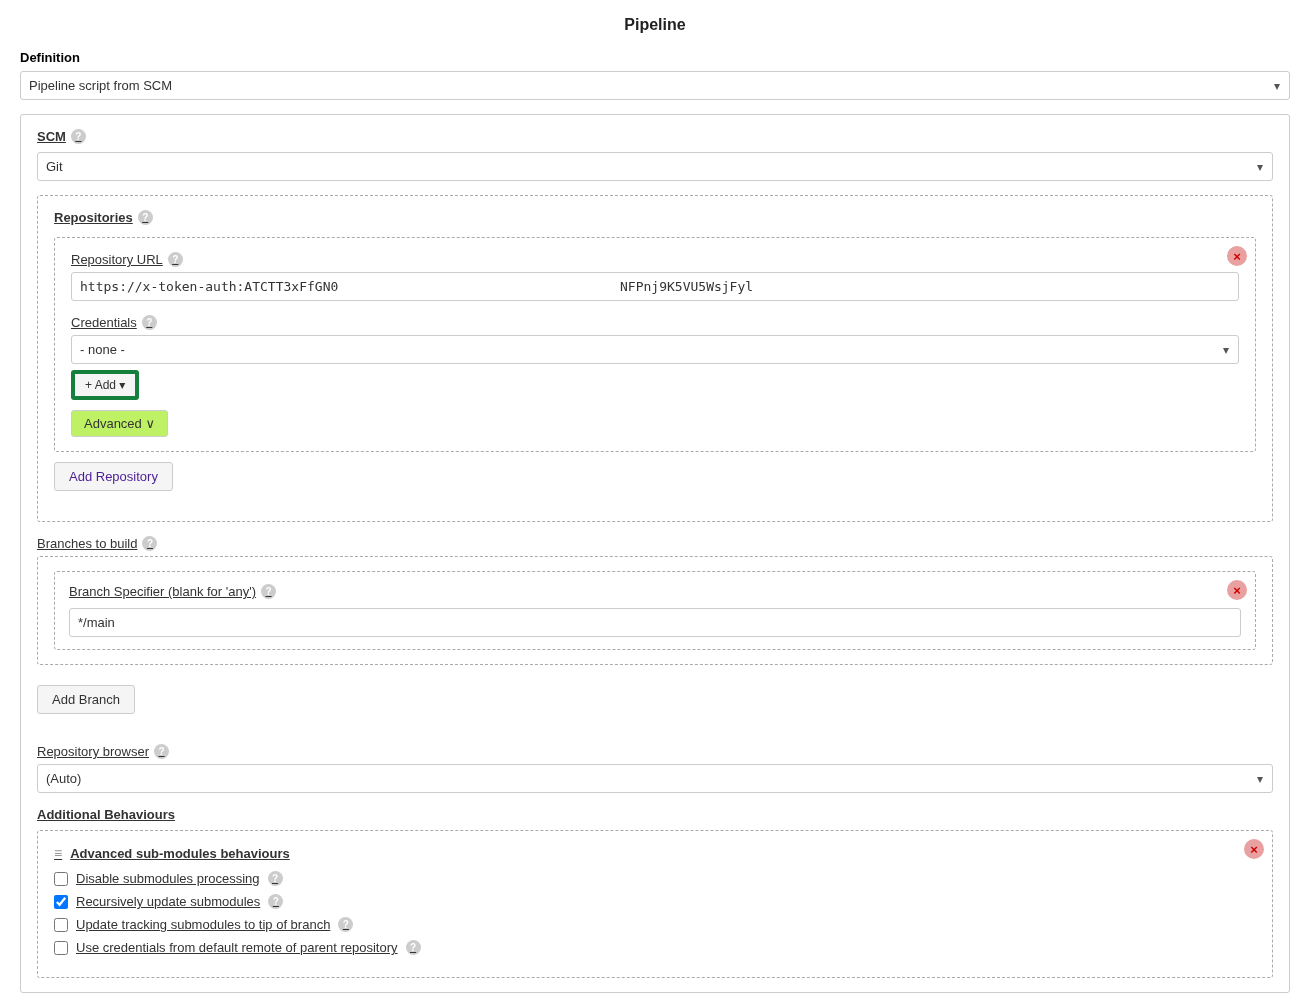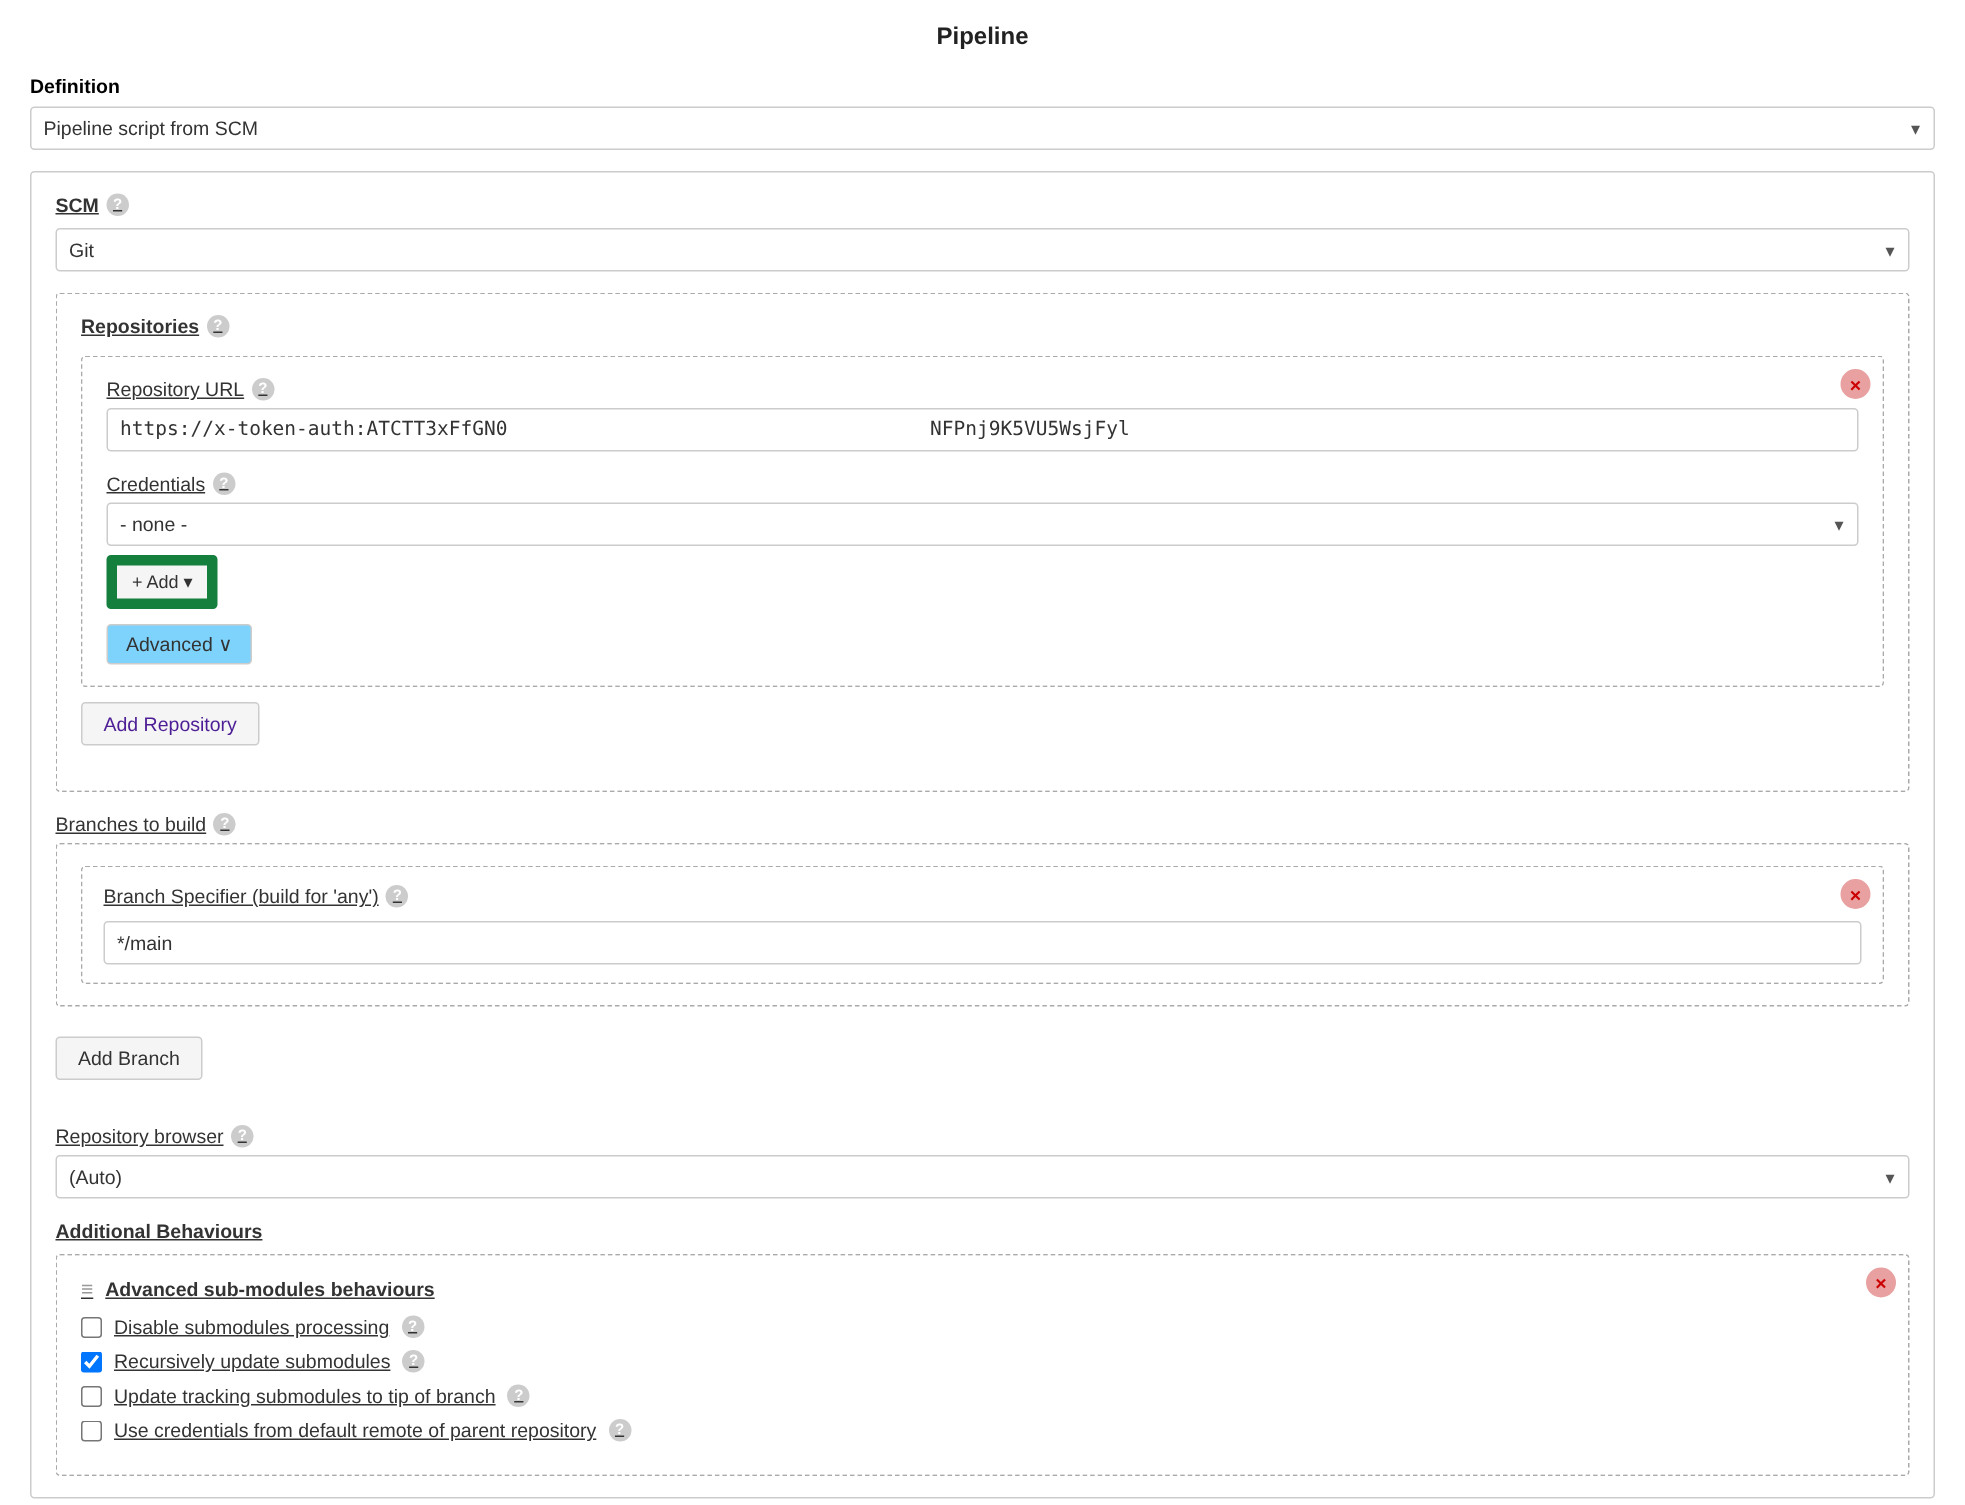--- a/index.html
+++ b/index.html
@@ -136,36 +136,36 @@
       font-family: monospace;
     }
     .credentials-row {
       margin-top: 12px;
     }
     .add-btn {
       display: inline-flex;
       align-items: center;
       gap: 4px;
       padding: 4px 10px;
-      border: 7px solid #15803d;
+      border: 4px solid #15803d;
       border-radius: 3px;
       background: #f5f5f5;
       cursor: pointer;
       font-size: 12px;
       color: #333;
       margin-top: 6px;
     }
     .advanced-btn {
       display: inline-flex;
       align-items: center;
       gap: 4px;
       padding: 5px 12px;
       border: 1px solid #ccc;
       border-radius: 3px;
-      background: #7dd3fc;
+      background: #bef264;
       cursor: pointer;
       font-size: 13px;
       color: #333;
       margin-top: 10px;
     }
     .add-repository-btn {
       display: inline-flex;
       align-items: center;
       gap: 4px;
       padding: 6px 14px;
@@ -306,21 +306,21 @@
   <div class="form-group">
     <div class="label-row">
       <span>Branches to build</span>
       <span class="help-icon">?</span>
     </div>
 
     <div class="branches-box">
       <div class="branch-item">
         <button class="close-btn">×</button>
         <div class="label-row">
-          <span>Branch Specifier (build for 'any')</span>
+          <span>Branch Specifier (blank for 'any')</span>
           <span class="help-icon">?</span>
         </div>
         <input type="text" style="width: 100%; margin-top: 4px;" value="*/main">
       </div>
     </div>
 
     <button class="add-branch-btn">Add Branch</button>
   </div>
 
   <div class="repo-browser-section">

